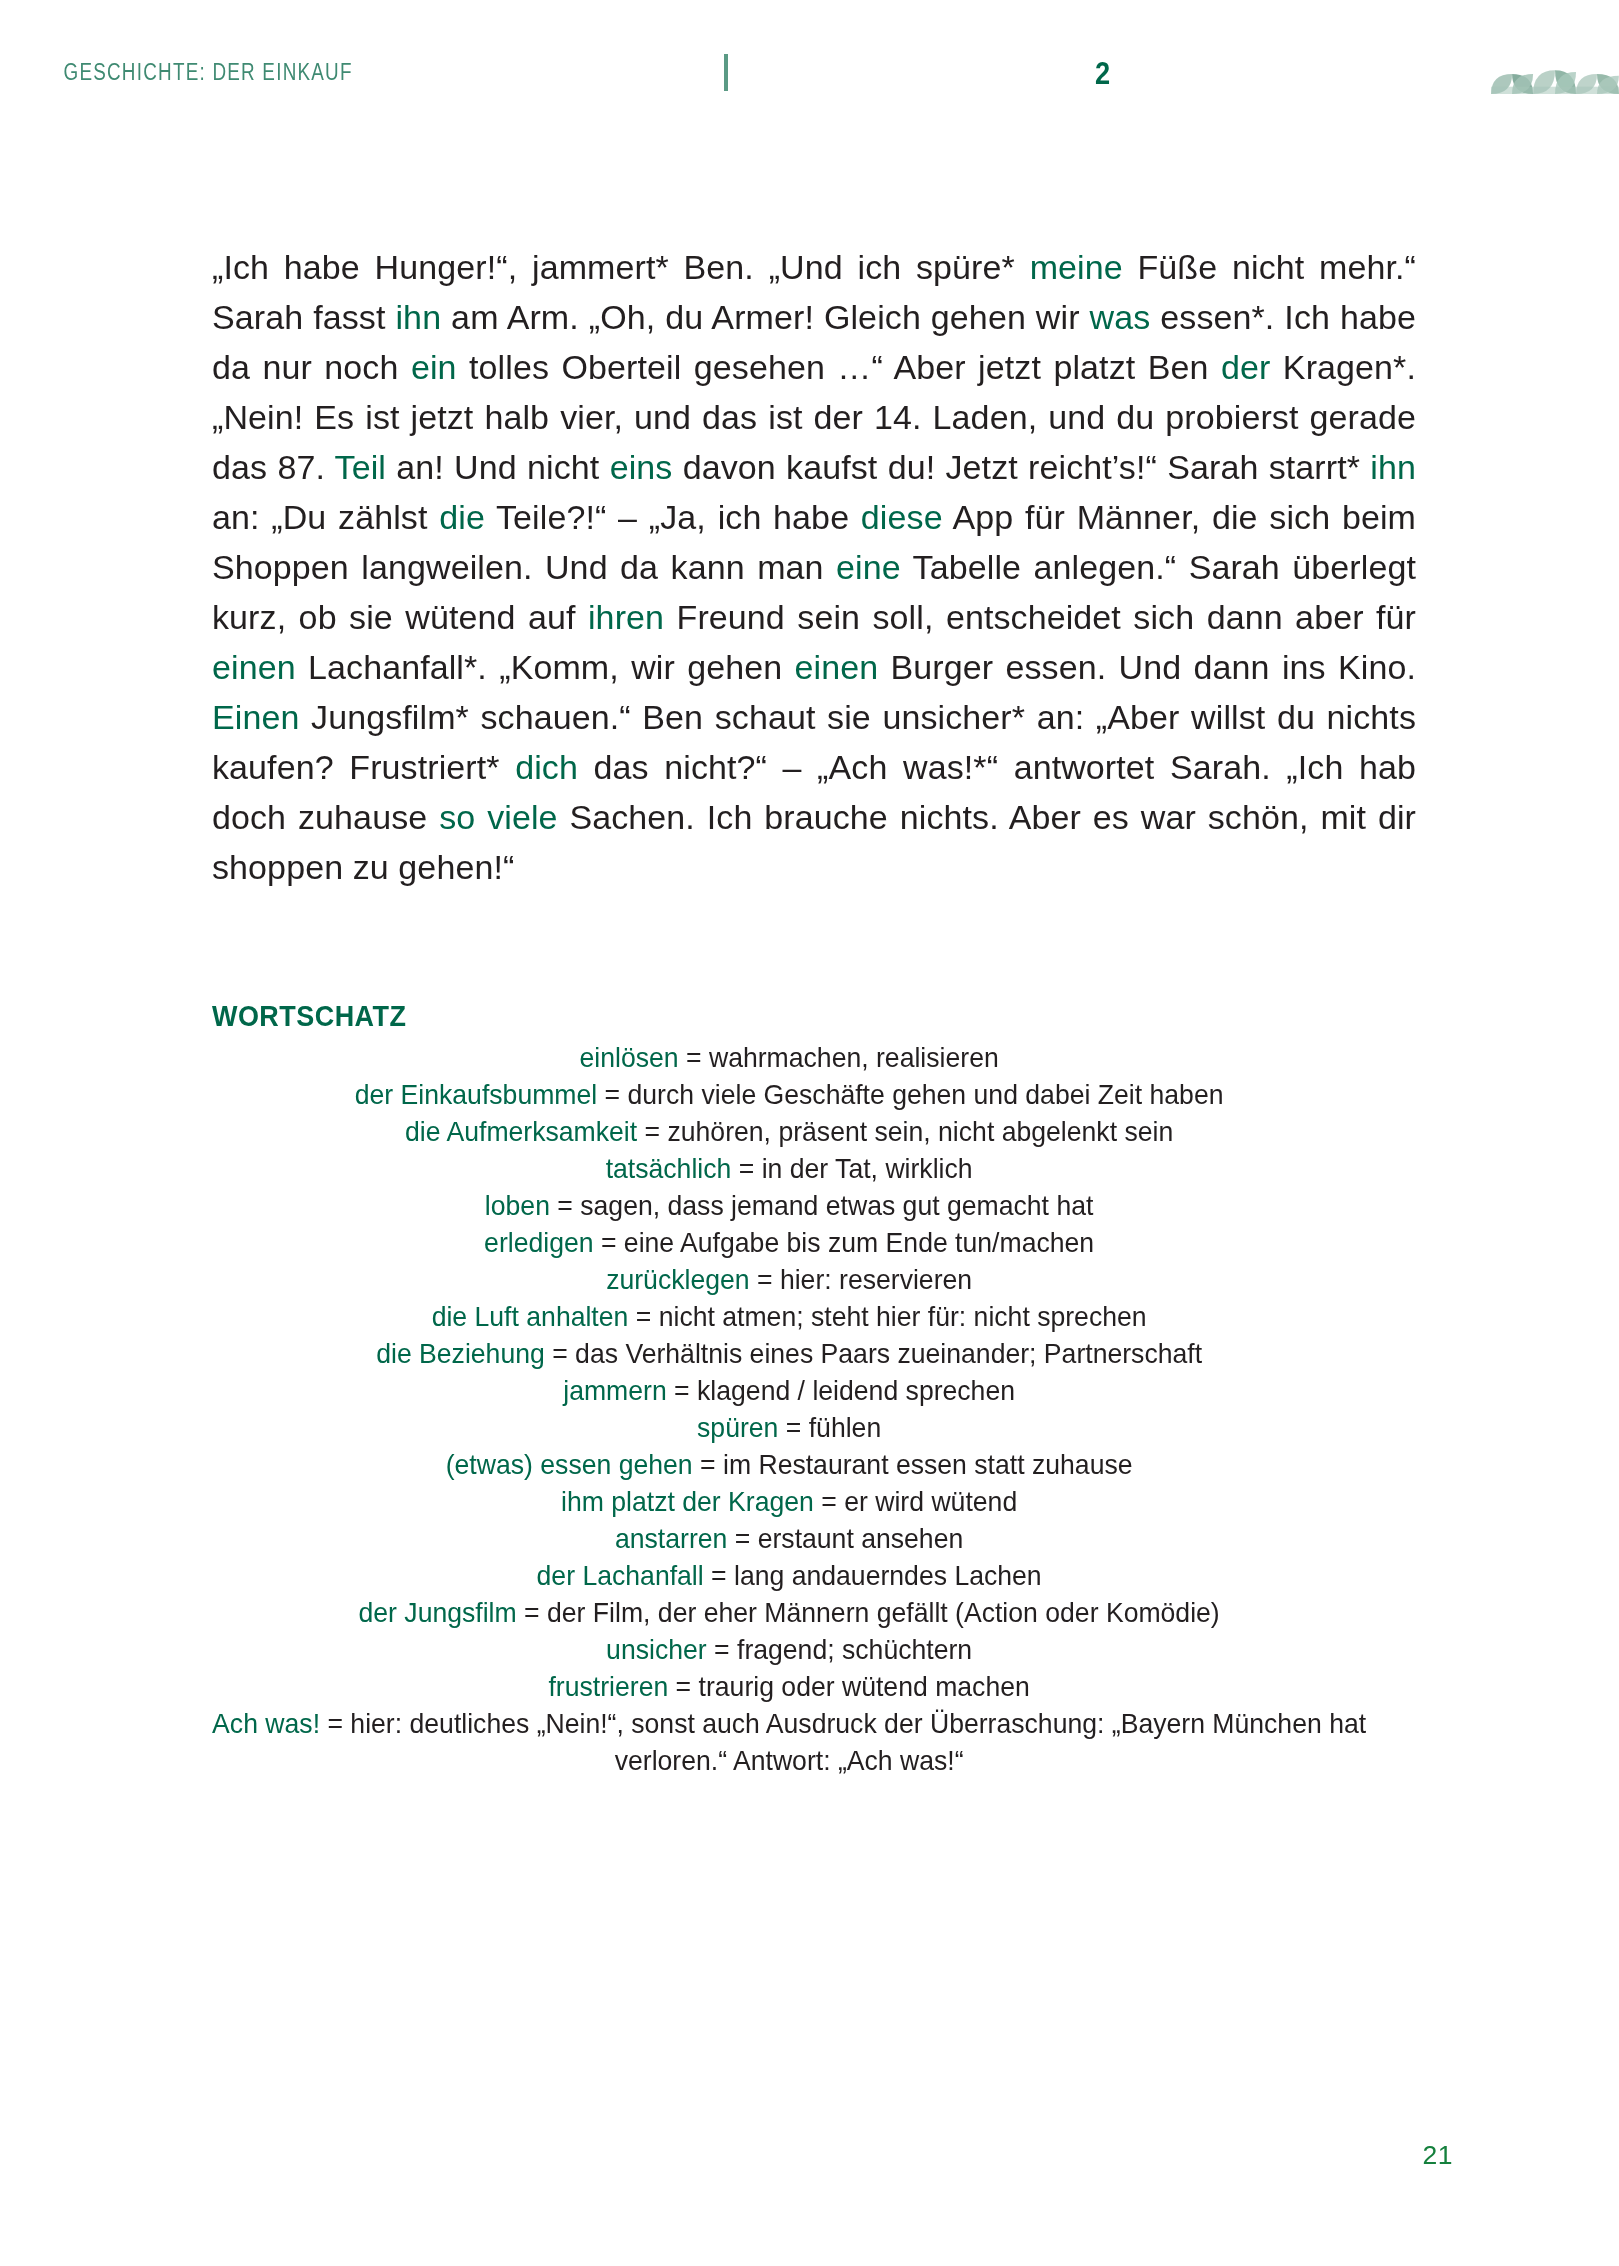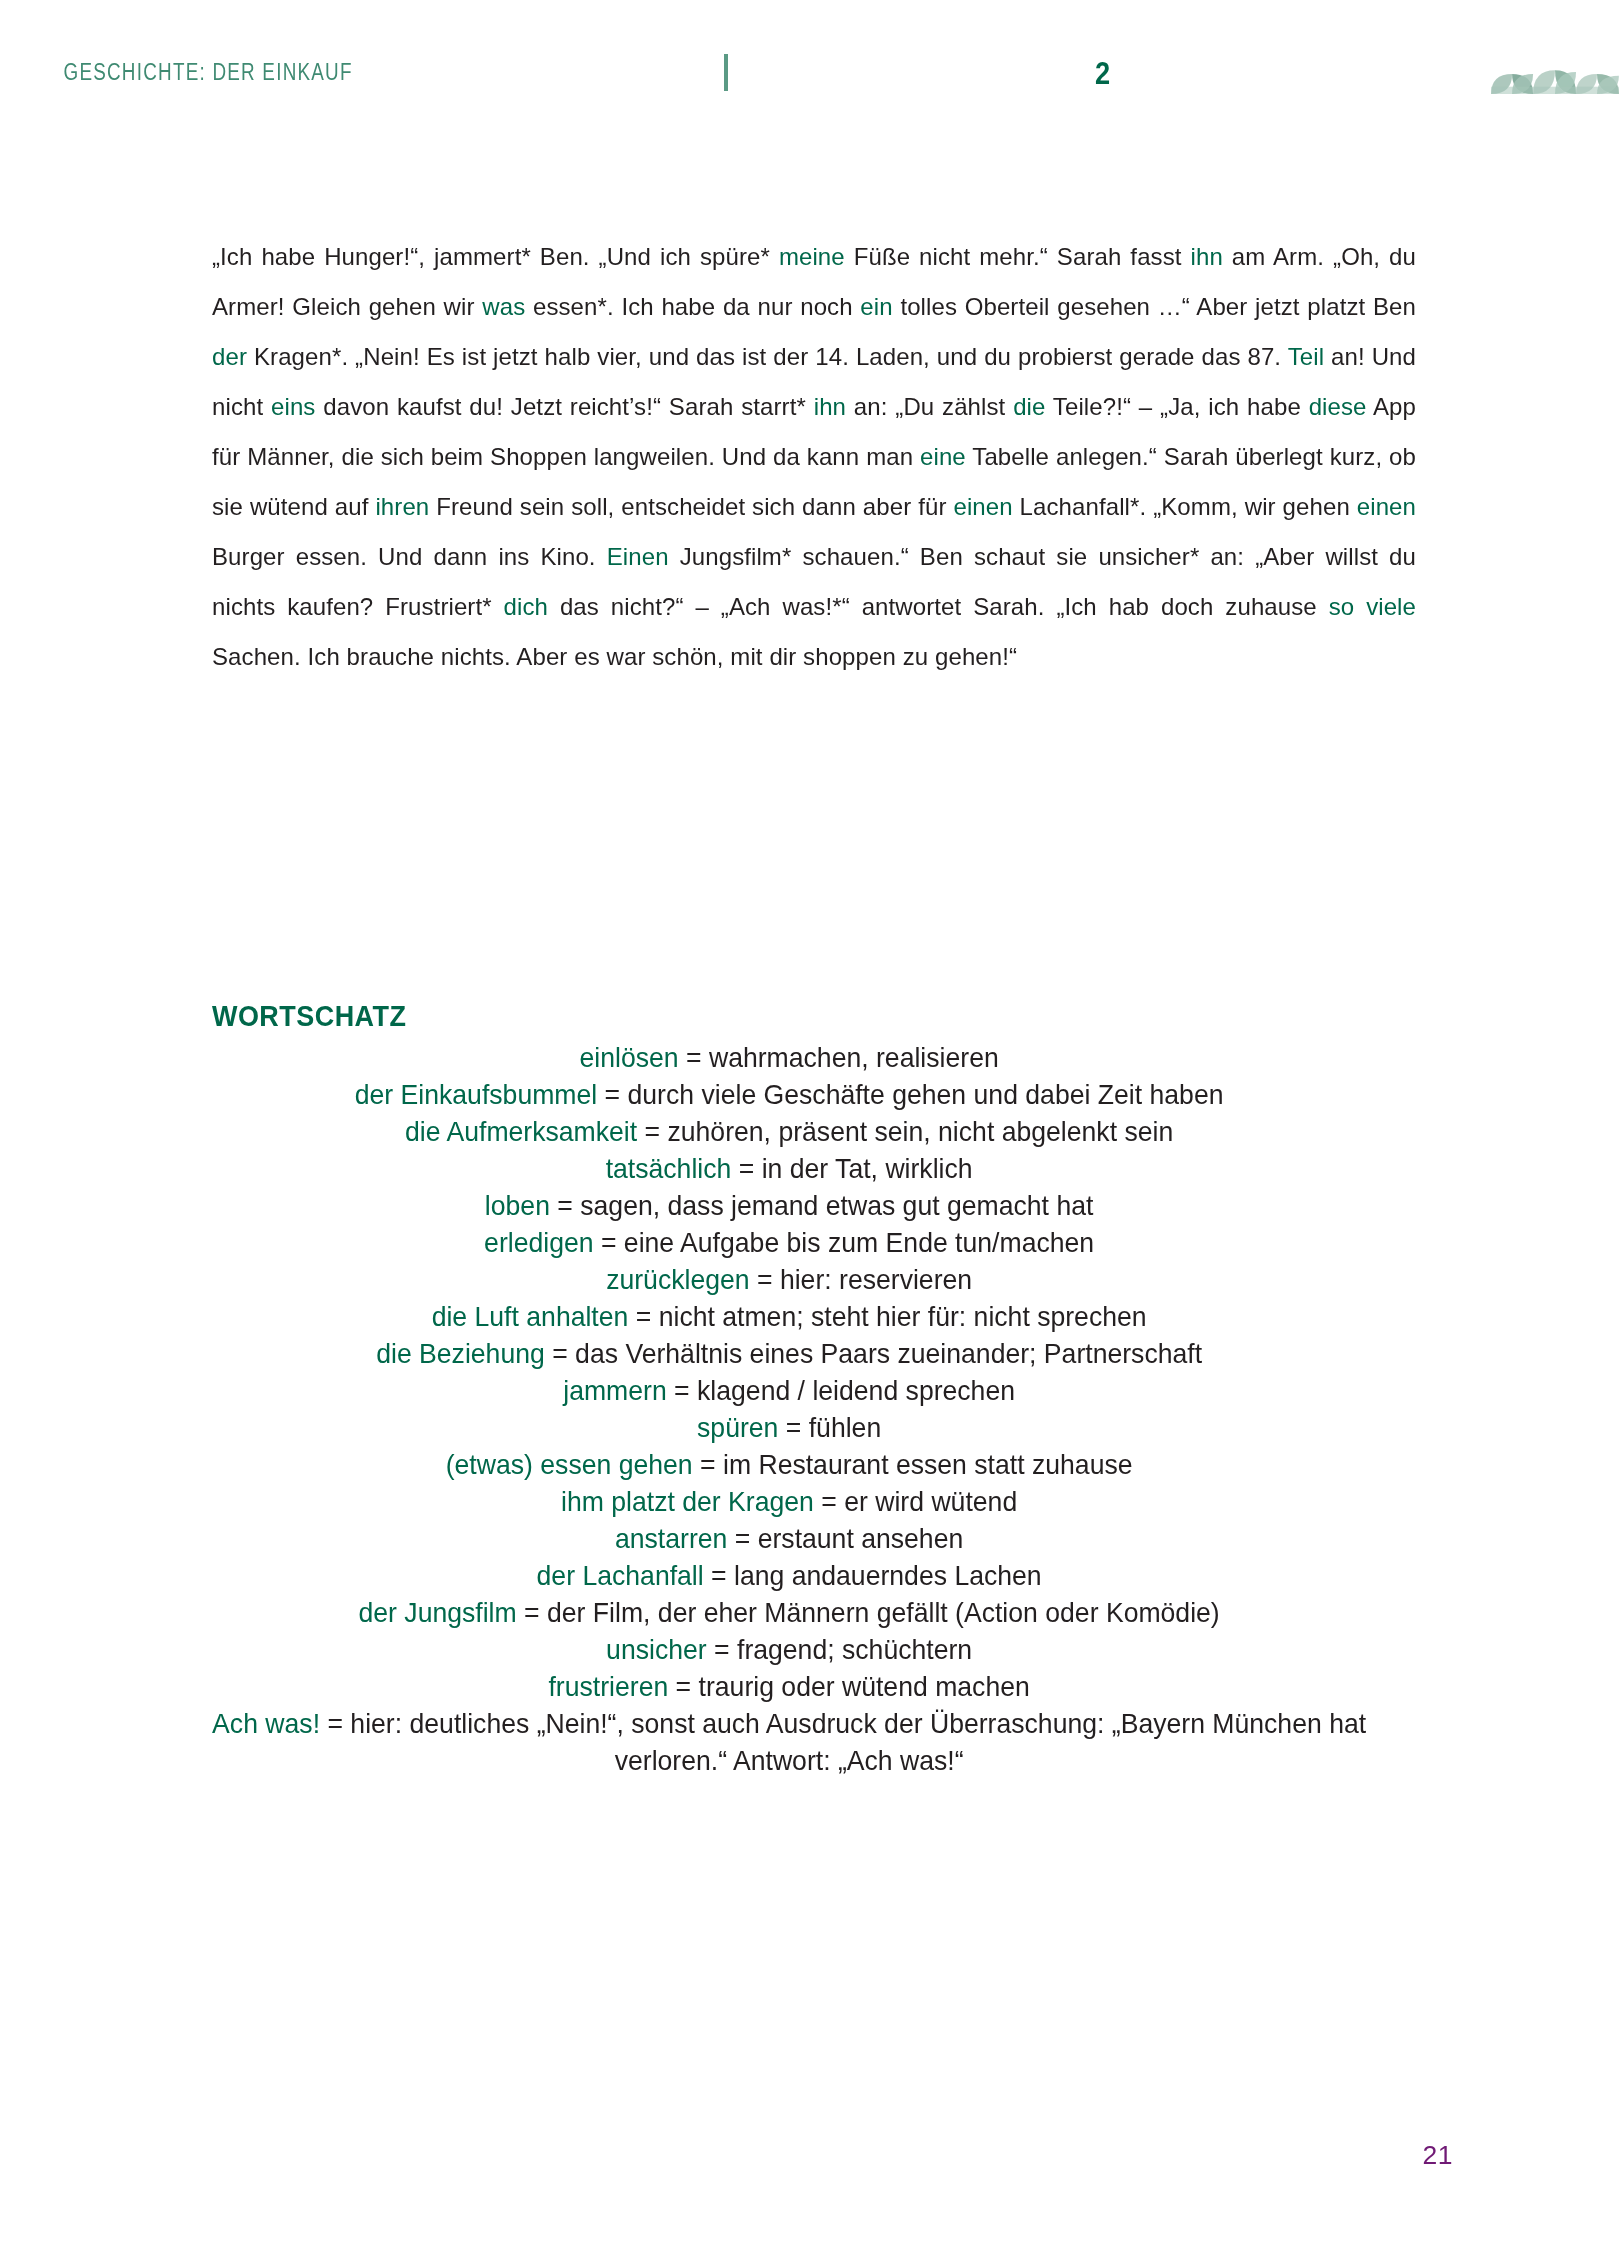--- a/index.html
+++ b/index.html
@@ -64,21 +64,21 @@
     flex: 0 0 auto;
   }
 
   
   .story {
     position: absolute;
     left: 212px;
     top: 208px;
     width: 1204px;
     font-family: "Liberation Sans Narrow", "Liberation Sans", sans-serif;
-    font-size: 24px;
+    font-size: 34px;
     line-height: 50px;
     text-align: justify;
     text-justify: inter-word;
     color: #231f20;
     letter-spacing: 0.1px;
   }
   .story .hl { color: #00674a; }
 
   
   .vocab-block {
@@ -117,21 +117,21 @@
   .vocab-sep  { color: #231f20; }
   .vocab-def  { color: #231f20; }
 
   
   .page-number {
     position: absolute;
     right: 166px;
     top: 2140px;
     font-family: "Liberation Sans Narrow", "Liberation Sans", sans-serif;
     font-size: 26.5px;
-    color: #701a75;
+    color: #15803d;
     letter-spacing: 0.5px;
   }
 </style>
 </head>
 <body>
 
 <div class="page-header">
   <span class="header-title">GESCHICHTE: DER EINKAUF</span>
 
   <span class="header-divider"></span>

